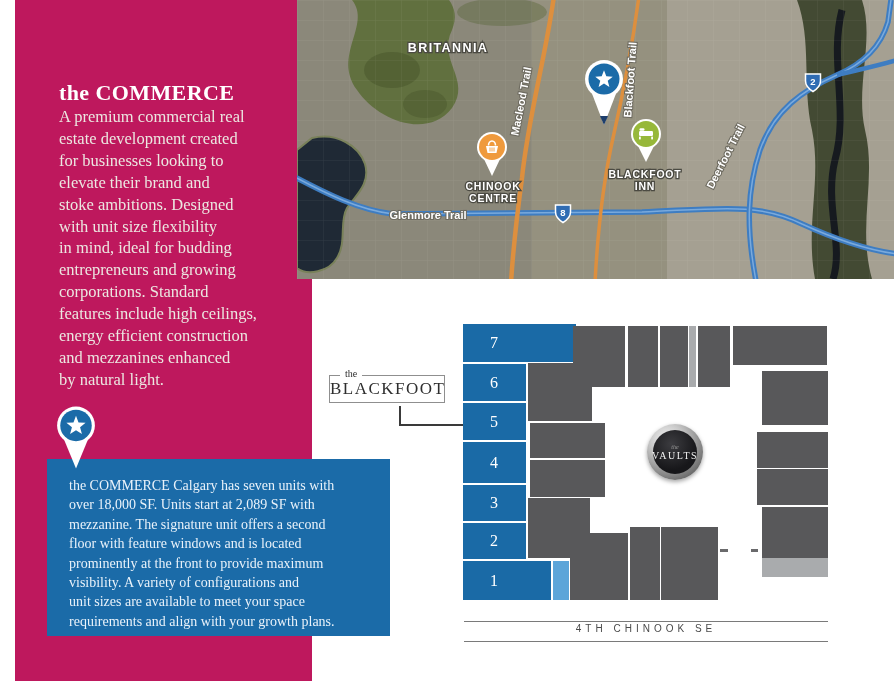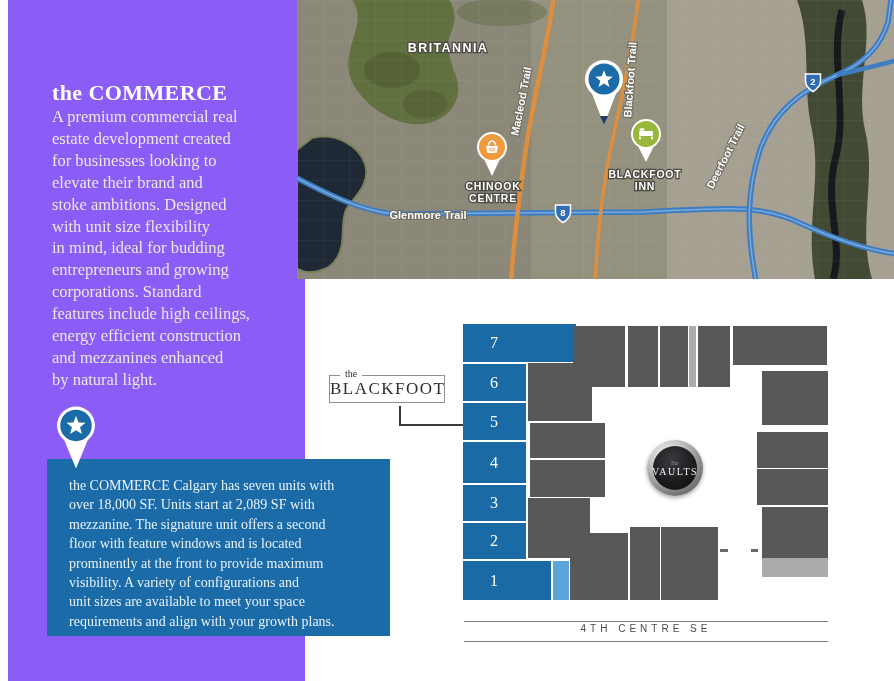--- a/index.html
+++ b/index.html
@@ -1,19 +1,19 @@
 <!DOCTYPE html>
 <html><head>
 <meta charset="utf-8">
 <style>
   html,body{margin:0;padding:0;background:#e8e8e8;}
   .page{position:relative;width:894px;height:681px;margin:0 auto;background:#ffffff;overflow:hidden;
         font-family:"Liberation Serif",serif;}
   
-  .left-panel{position:absolute;left:8px;top:0;width:297px;height:681px;background:#8b5cf6;}
+  .left-panel{position:absolute;left:15px;top:0;width:297px;height:681px;background:#be185d;}
   .page-title{position:absolute;left:44px;top:80px;margin:0;font-size:22px;font-weight:700;
               color:#ffffff;letter-spacing:.4px;font-family:"Liberation Serif",serif;}
   .intro-text{position:absolute;left:44px;top:106px;width:250px;margin:0;font-size:16.5px;
               line-height:21.9px;color:#ece7e1;white-space:pre-line;}
   
   .big-pin{position:absolute;left:55px;top:405px;z-index:3;}
   
   .callout-box{position:absolute;left:47px;top:459px;width:343px;height:177px;background:#1b6ba8;z-index:2;}
   .callout-text{position:absolute;left:22px;top:17px;width:300px;margin:0;font-size:14px;
                 line-height:19.4px;color:#e9f2fa;white-space:pre-line;}
@@ -34,21 +34,21 @@
   .blk-light{position:absolute;background:#a9abad;}
   .dash{position:absolute;background:#6a6a6c;}
   .logo-box{position:absolute;left:329px;top:375px;width:114px;height:26px;border:1px solid #8f8f8f;background:#fff;}
   .logo-the{position:absolute;left:10px;top:-8px;background:#fff;padding:0 5px;font-size:10px;color:#2c2c2c;}
   .logo-name{display:block;text-align:center;line-height:26px;font-size:17px;letter-spacing:1.5px;color:#2e2e2e;
              font-family:"Liberation Serif",serif;}
   .connector{position:absolute;left:399px;top:406px;width:76px;height:18px;
              border-left:2px solid #3a3a3a;border-bottom:2px solid #3a3a3a;}
   .connector-arrow{position:absolute;left:475px;top:419px;width:0;height:0;
              border-top:5px solid transparent;border-bottom:5px solid transparent;border-left:7px solid #3a3a3a;}
-  .vault{position:absolute;left:647px;top:440px;width:56px;height:56px;border-radius:50%;
+  .vault{position:absolute;left:647px;top:424px;width:56px;height:56px;border-radius:50%;
          background:radial-gradient(circle at 35% 28%,#f4f4f4 0%,#c9c9c9 30%,#7c7c7c 70%,#3f3f3f 100%);
          box-shadow:0 2px 4px rgba(0,0,0,.35);}
   .vault-inner{position:absolute;left:6px;top:6px;width:44px;height:44px;border-radius:50%;
          background:radial-gradient(circle at 42% 32%,#3c3c40 0%,#17171a 65%);
          display:flex;flex-direction:column;align-items:center;justify-content:center;}
   .vault-the{font-size:6px;font-style:italic;color:#9a9a9a;line-height:6px;}
   .vault-name{font-size:10px;letter-spacing:1.5px;color:#f2f2f2;font-family:"Liberation Serif",serif;line-height:11px;}
   .street-line{position:absolute;left:464px;width:364px;height:0;border-top:1.5px solid #7a7a7a;}
   .street-label{position:absolute;left:464px;top:623px;width:364px;text-align:center;font-size:10px;
                 letter-spacing:4px;color:#4a4a4a;font-family:"Liberation Sans",sans-serif;}
@@ -236,16 +236,16 @@
   <div class="dash" style="left:751px;top:549px;width:7px;height:3px;"></div>
 
   <div class="vault">
     <div class="vault-inner">
       <span class="vault-the">the</span>
       <span class="vault-name">VAULTS</span>
     </div>
   </div>
 
   <div class="street-line" style="top:621px;"></div>
-  <div class="street-label">4TH CENTRE SE</div>
+  <div class="street-label">4TH CHINOOK SE</div>
   <div class="street-line" style="top:641px;"></div>
 
 </div>
 
 </body></html>

